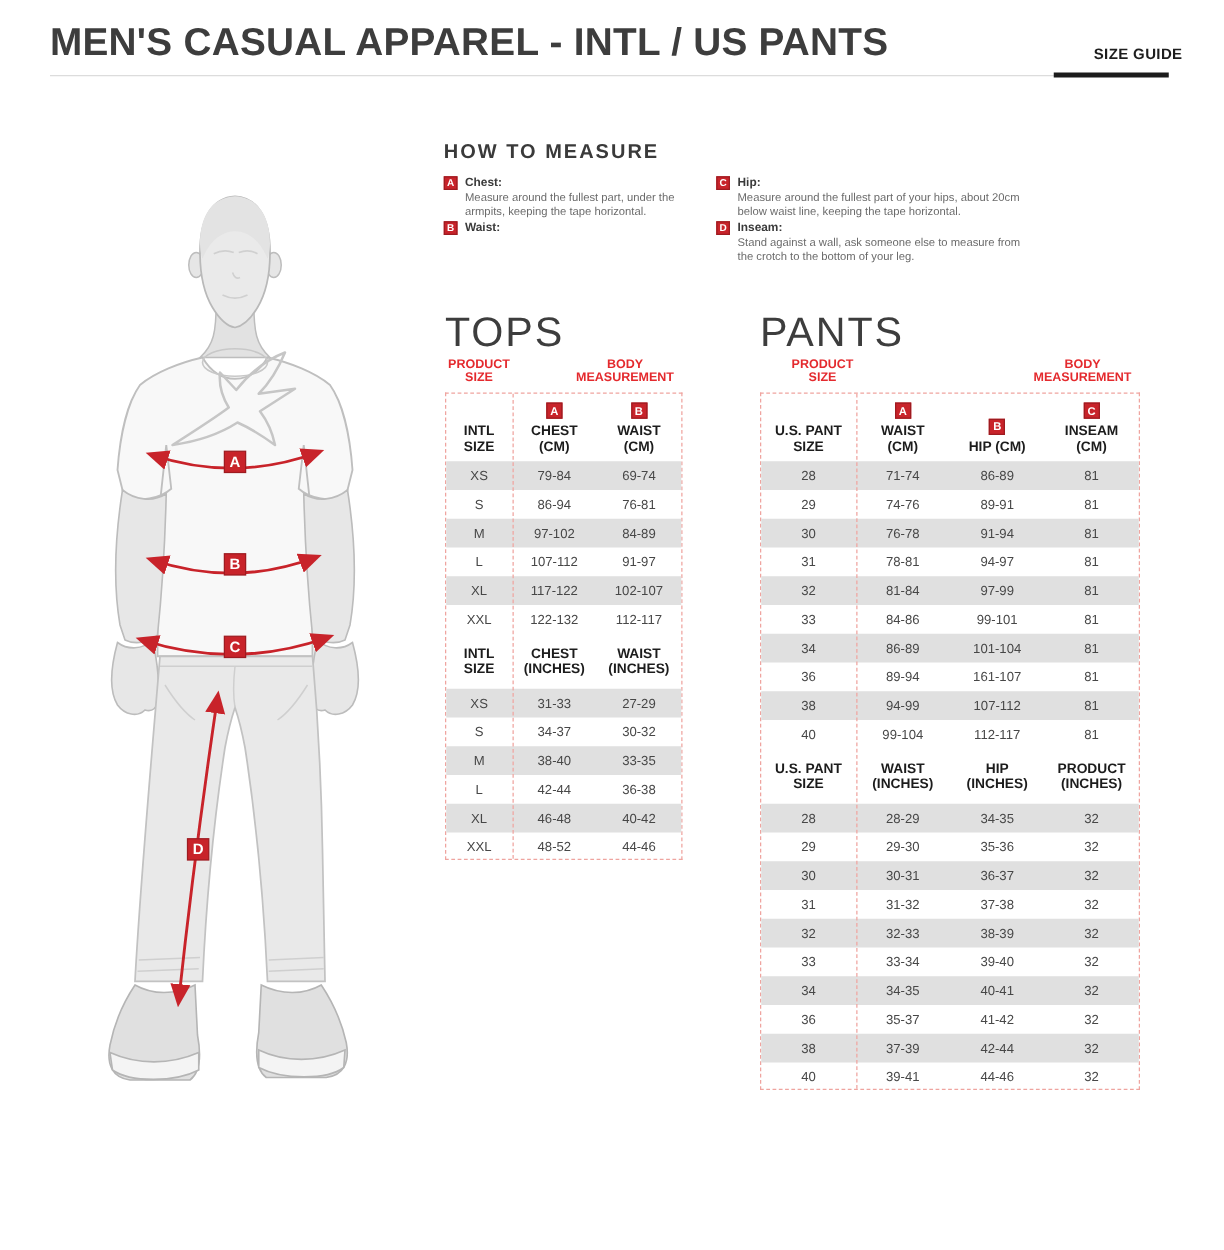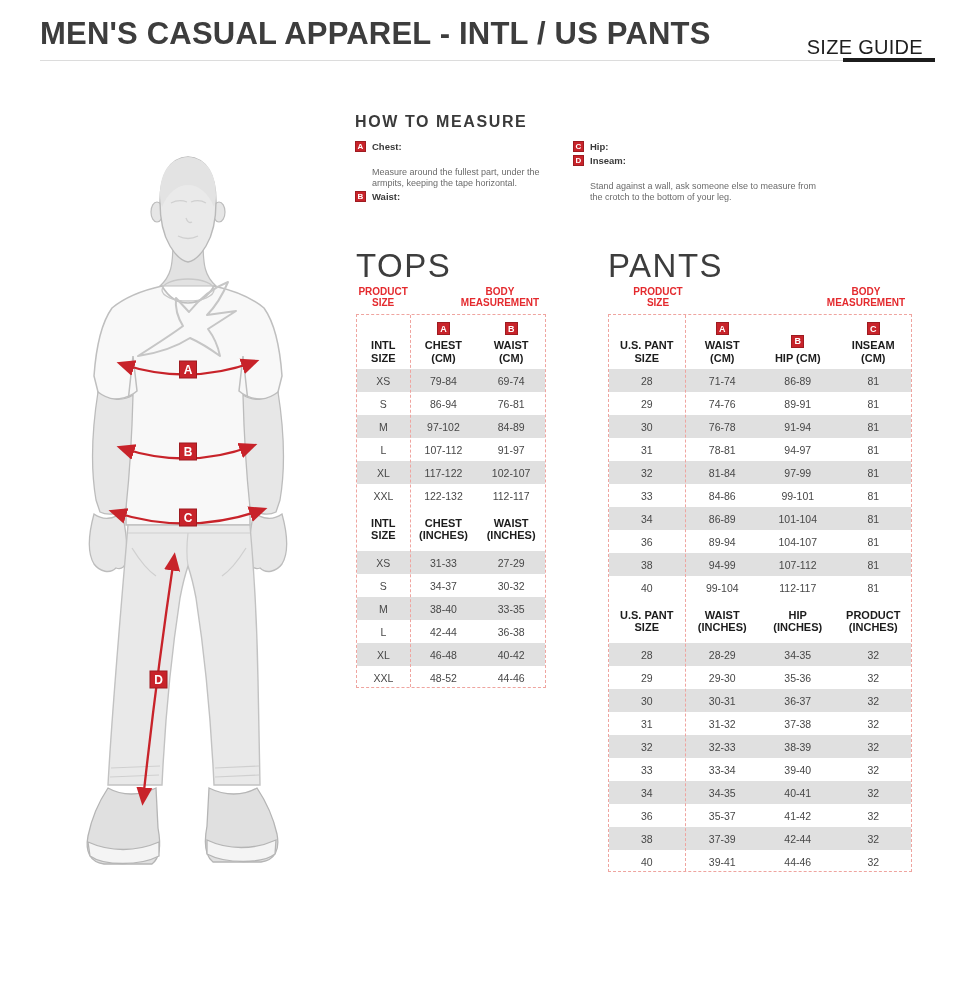--- a/index.html
+++ b/index.html
@@ -2,37 +2,37 @@
 <html><head>
 <meta charset="utf-8">
 <style>
   * { margin:0; padding:0; box-sizing:border-box; }
   body { background:#ffffff; font-family:"Liberation Sans", sans-serif; }
   .page { position:relative; width:979px; height:1000px; background:#ffffff; overflow:hidden; }
 
   
   .page-title { position:absolute; left:40px; top:16px; font-size:31px; font-weight:bold;
                 color:#3d3d3d; letter-spacing:0.2px; white-space:nowrap; }
-  .size-guide { position:absolute; right:56px; top:36px; font-size:20px; font-weight:normal;
+  .size-guide { position:absolute; right:33px; top:36px; font-size:12px; font-weight:bold;
                 color:#1e1e1e; letter-spacing:0.3px; }
   .header-rule { position:absolute; left:40px; width:895px; top:60px; height:1px; background:#dcdcdc; }
   .size-guide-rule { position:absolute; right:44px; top:58px; width:92px; height:4px; background:#1c1c1c; }
 
   
   .htm { position:absolute; left:355px; top:113px; width:470px; }
   .htm-title { font-size:16px; font-weight:bold; color:#3a3a3a; letter-spacing:1.6px; }
   .htm-cols { display:flex; margin-top:10px; }
   .htm-col1 { width:218px; }
   .htm-col2 { width:250px; }
   .htm-item { position:relative; padding-left:17px; margin-bottom:3px; }
   .htm-marker { position:absolute; left:0; top:0; width:11px; height:11px; background:#c8232a;
                 border:1px solid #9e1b20; color:#fff; font-size:8px; font-weight:bold;
                 display:flex; align-items:center; justify-content:center; }
   .htm-label { font-size:9.5px; font-weight:bold; color:#3a3a3a; line-height:11px; }
-  .htm-text { font-size:9px; color:#6b6b6b; line-height:10.5px; margin-top:15px; max-width:200px; }
+  .htm-text { font-size:9px; color:#6b6b6b; line-height:10.5px; margin-top:1px; max-width:200px; }
   .htm-col2 .htm-text { max-width:228px; }
 
   
   .sec-title { position:absolute; top:0; left:0; font-size:33px; font-weight:normal;
                color:#3d3d3d; letter-spacing:1.5px; }
 
   
   .tbl-sec { position:absolute; }
   .tops-sec  { left:356px; top:247px; width:190px; }
   .pants-sec { left:608px; top:247px; width:304px; }
@@ -168,20 +168,21 @@
         </div>
         <div class="htm-item">
           <span class="htm-marker">B</span>
           <div class="htm-label">Waist:</div>
         </div>
       </div>
       <div class="htm-col2">
         <div class="htm-item">
           <span class="htm-marker">C</span>
           <div class="htm-label">Hip:</div>
+          <div class="htm-text">Measure around the fullest part of your hips, about 20cm below waist line, keeping the tape horizontal.</div>
         </div>
         <div class="htm-item">
           <span class="htm-marker">D</span>
           <div class="htm-label">Inseam:</div>
           <div class="htm-text">Stand against a wall, ask someone else to measure from the crotch to the bottom of your leg.</div>
         </div>
       </div>
     </div>
   </div>
 
@@ -356,21 +357,21 @@
           </div>
           <div class="trow shade">
             <div class="tcell">34</div>
             <div class="tcell">86-89</div>
             <div class="tcell">101-104</div>
             <div class="tcell">81</div>
           </div>
           <div class="trow">
             <div class="tcell">36</div>
             <div class="tcell">89-94</div>
-            <div class="tcell">104-107</div>
+            <div class="tcell">161-107</div>
             <div class="tcell">81</div>
           </div>
           <div class="trow shade">
             <div class="tcell">38</div>
             <div class="tcell">94-99</div>
             <div class="tcell">107-112</div>
             <div class="tcell">81</div>
           </div>
           <div class="trow">
             <div class="tcell">40</div>

